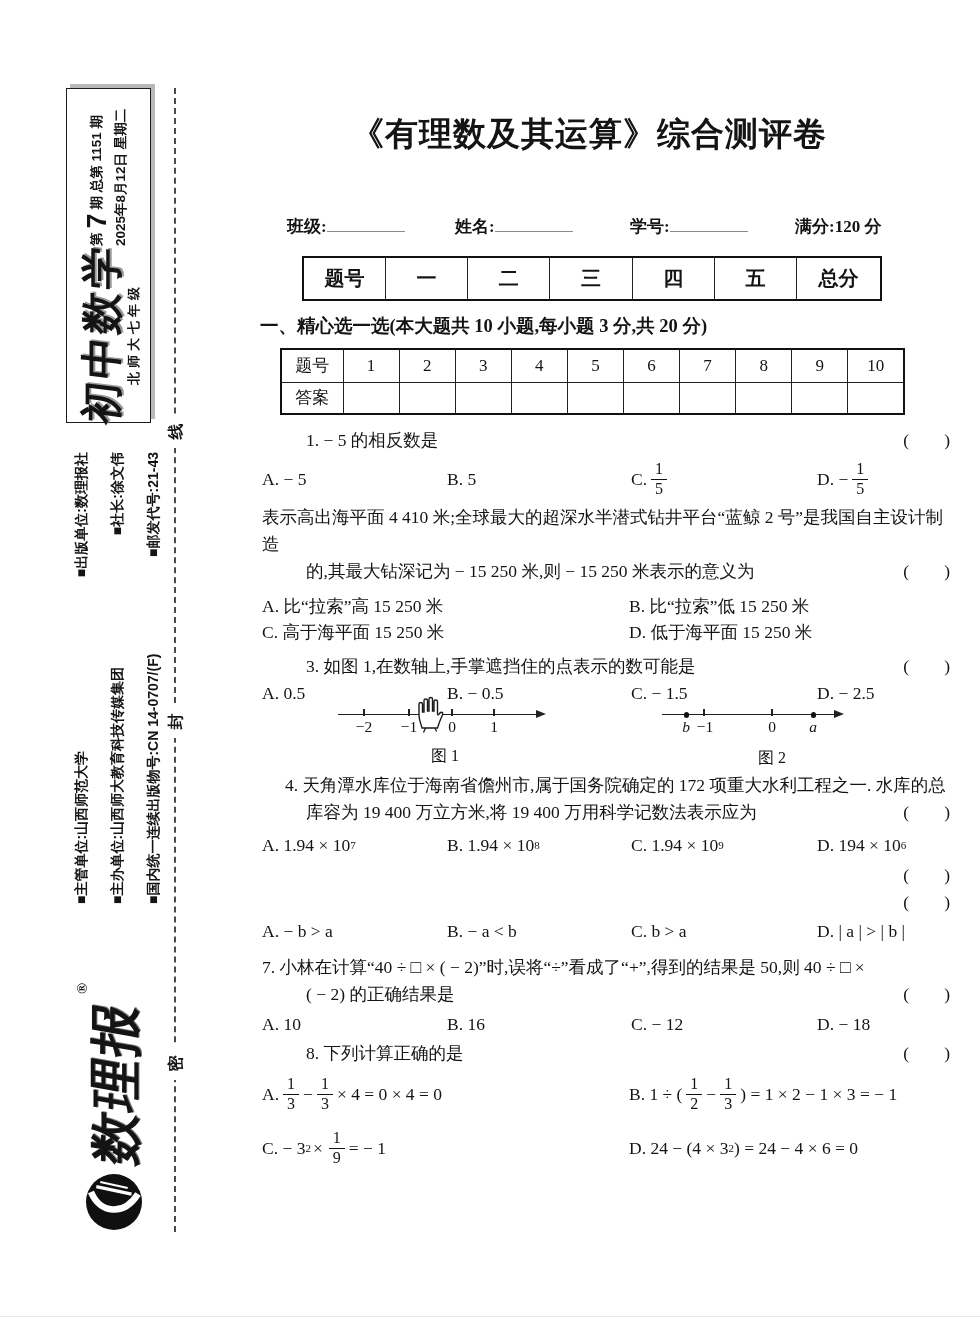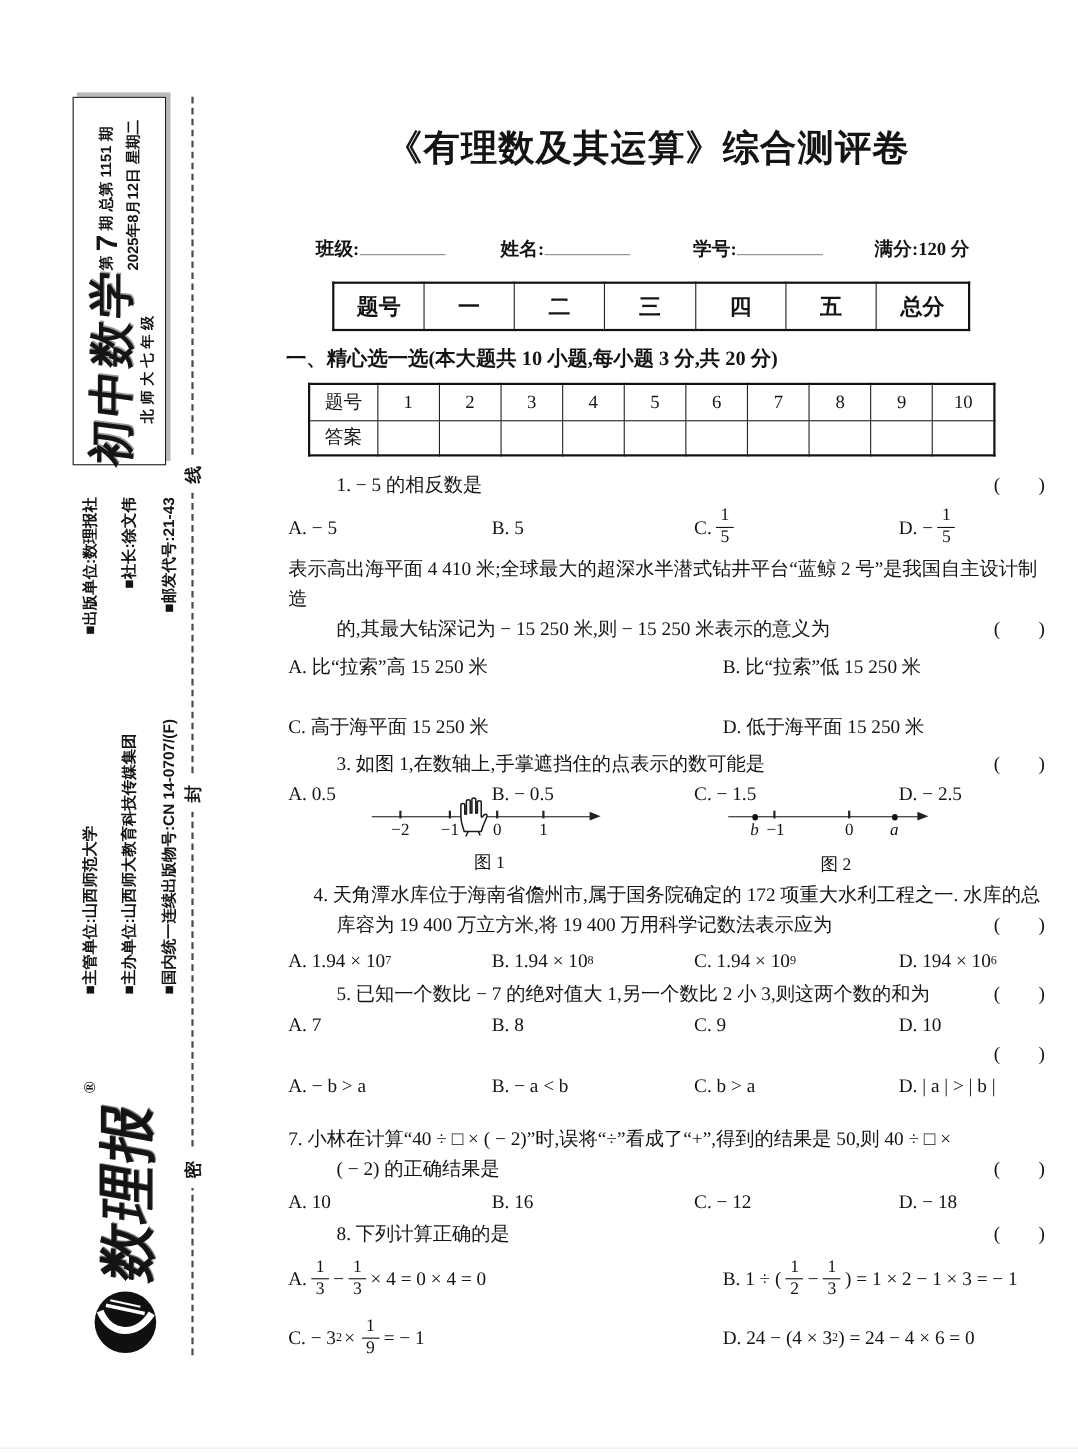--- a/index.html
+++ b/index.html
@@ -75,21 +75,21 @@
 
   .stem { display:flex; align-items:baseline; padding-left:4px; padding-right:8px;
           font-size:17.5px; line-height:27px;margin-left:44px; }
   .stem .paren { margin-left:auto; white-space:pre; }
   .pline { padding-left:4px; padding-right:8px; font-size:17.5px; line-height:27px; }
   .indent { text-indent:23px; }
 
   .opt4 { display:grid; grid-template-columns:185px 184px 186px 1fr; padding-left:4px;
           align-items:center; font-size:17.5px; }
   .opt2 { display:grid; grid-template-columns:367px 1fr; padding-left:4px;
-          align-items:center; font-size:17.5px; line-height:26px;gap:28px; }
+          align-items:center; font-size:17.5px; line-height:26px; }
   .optcell { display:flex; align-items:center; white-space:nowrap; }
 
   .frac { display:inline-flex; flex-direction:column; align-items:center; vertical-align:middle;
           margin:0 4px; line-height:1.15; font-size:16px; }
   .frac .fn { padding:0 4px; border-bottom:1.3px solid #111; }
   sup.e { font-size:11px; line-height:0; vertical-align:super; }
 
   
   .figs { position:relative; height:68px; margin-top:-4px; }
   .fig { position:absolute; top:0; }
@@ -335,21 +335,21 @@
           <div class="nl-line" style="width:174px"></div>
           <div class="nl-arrow" style="left:172px"></div>
           <div class="nl-tick" style="left:41px"></div>
           <div class="nl-tick" style="left:109px"></div>
           <div class="nl-dot" style="left:21.5px"></div>
           <div class="nl-dot" style="left:148.5px"></div>
           <span class="nl-lab it" style="left:24px">b</span>
           <span class="nl-lab" style="left:43px">−1</span>
           <span class="nl-lab" style="left:110px">0</span>
           <span class="nl-lab it" style="left:151px">a</span>
-          <span class="fig-cap" style="left:84px; top:46px">图 2</span>
+          <span class="fig-cap" style="left:96px; top:46px">图 2</span>
         </div>
       </div>
     </div>
 
     <div class="q">
       <div class="pline indent" style="margin-top:2px">4. 天角潭水库位于海南省儋州市,属于国务院确定的 172 项重大水利工程之一. 水库的总</div>
       <div class="stem">
         <span>库容为 19 400 万立方米,将 19 400 万用科学记数法表示应为</span>
         <span class="paren">(        )</span>
       </div>
@@ -368,45 +368,38 @@
           </span>
         <span class="optcell">
             <span>D. 194 × 10</span>
             <sup class="e">6</sup>
           </span>
       </div>
     </div>
 
     <div class="q">
       <div class="stem" style="margin-top:2px">
-        <span>5. 已知一个数比 − 7 的绝对值大 1,另一个数比 2 小 3,则这两个数的和为</span>
-        <span class="paren">(        )</span>
-      </div>
-      <div class="opt4" style="height:28px">
-        <span class="optcell">A. 7</span>
-        <span class="optcell">B. 8</span>
-        <span class="optcell">C. 9</span>
-        <span class="optcell">D. 10</span>
+        <span class="paren">(        )</span>
       </div>
     </div>
 
     <div class="q">
       <div class="stem">
         <span class="paren">(        )</span>
       </div>
       <div class="opt4" style="height:30px">
         <span class="optcell">A. − b &gt; a</span>
         <span class="optcell">B. − a &lt; b</span>
         <span class="optcell">C. b &gt; a</span>
         <span class="optcell">D. | a | &gt; | b |</span>
       </div>
     </div>
 
     <div class="q">
-      <div class="pline" style="margin-top:20px">7. 小林在计算“40 ÷ □ × ( − 2)”时,误将“÷”看成了“+”,得到的结果是 50,则 40 ÷ □ ×</div>
+      <div class="pline" style="margin-top:8px">7. 小林在计算“40 ÷ □ × ( − 2)”时,误将“÷”看成了“+”,得到的结果是 50,则 40 ÷ □ ×</div>
       <div class="stem">
         <span>( − 2) 的正确结果是</span>
         <span class="paren">(        )</span>
       </div>
       <div class="opt4" style="height:28px; margin-top:2px">
         <span class="optcell">A. 10</span>
         <span class="optcell">B. 16</span>
         <span class="optcell">C. − 12</span>
         <span class="optcell">D. − 18</span>
       </div>

